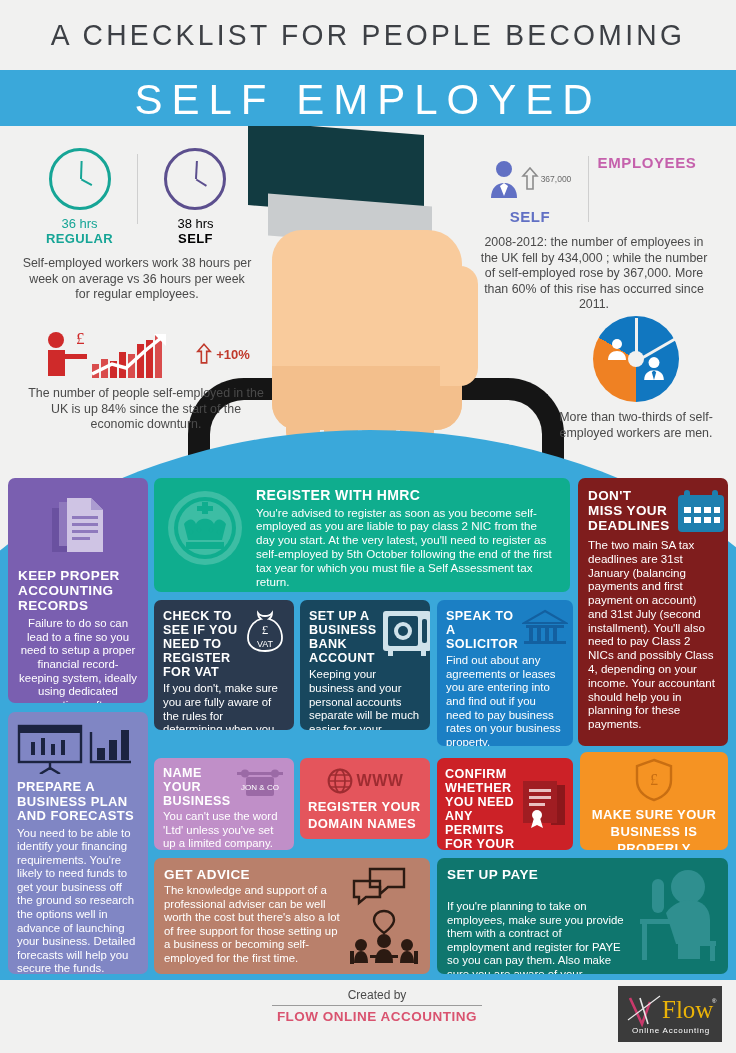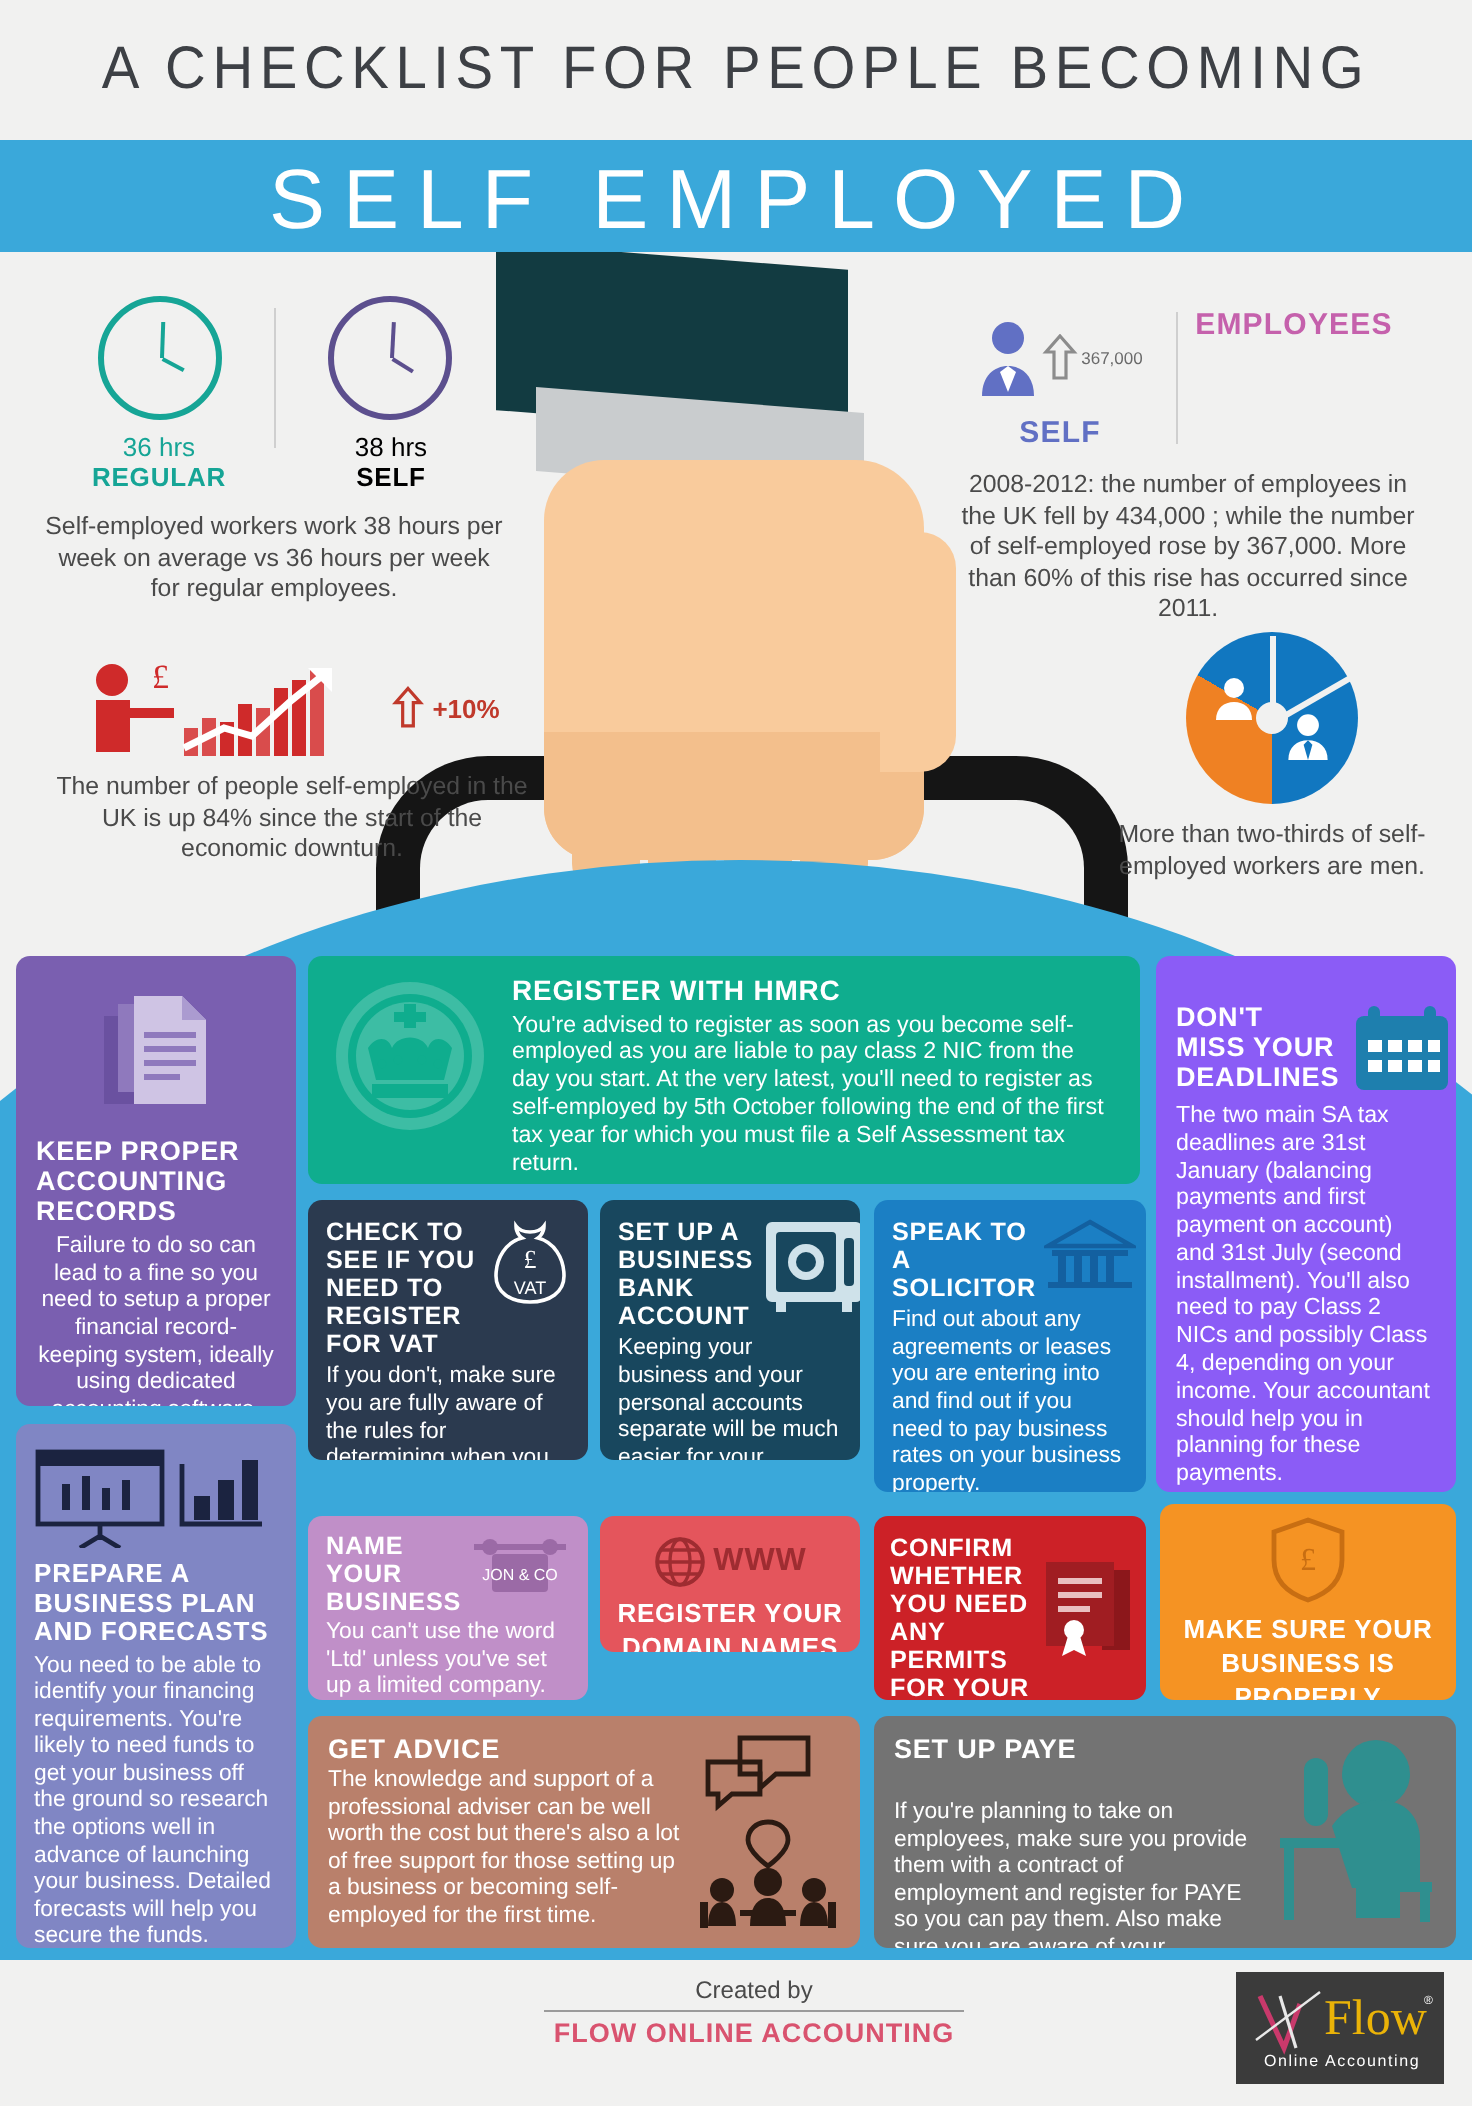--- a/index.html
+++ b/index.html
@@ -269,21 +269,21 @@
             <circle cx="53" cy="44" r="2.2"></circle>
         </g>
       </svg>
       <div style="flex:1">
         <div class="t" style="font-size:14px">REGISTER WITH HMRC</div>
         <div class="b" style="font-size:11.6px;margin-top:2px">You're advised to register as soon as you become self-employed as you are liable to pay class 2 NIC from the day you start. At the very latest, you'll need to register as self-employed by 5th October following the end of the first tax year for which you must file a Self Assessment tax return.</div>
       </div>
     </div>
   </div>
 
-  <div class="card" style="left:578px;top:478px;width:150px;height:268px;padding:23px 10px;background:#8b5cf6;">
+  <div class="card" style="left:578px;top:478px;width:150px;height:268px;padding:10px 10px;background:#7f1d1d;">
     <div style="display:flex;gap:6px;align-items:flex-start">
       <div class="t" style="font-size:13.5px;flex:1">DON'T MISS YOUR DEADLINES</div>
       <svg width="50" height="46" viewBox="0 0 50 46" style="flex:0 0 auto">
         <rect x="8" y="2" width="6" height="10" rx="3" fill="#1e7fae"></rect>
           <rect x="36" y="2" width="6" height="10" rx="3" fill="#1e7fae"></rect>
         <rect x="2" y="7" width="46" height="37" rx="4" fill="#1e7fae"></rect>
         <g fill="#fff">
             <rect x="8" y="19" width="7" height="6"></rect>
             <rect x="18" y="19" width="7" height="6"></rect>
             <rect x="28" y="19" width="7" height="6"></rect>
@@ -373,21 +373,21 @@
         <rect x="2" y="6" width="46" height="3" fill="#9b6aa6"></rect>
         <circle cx="10" cy="7.5" r="4" fill="#9b6aa6"></circle>
           <circle cx="40" cy="7.5" r="4" fill="#9b6aa6"></circle>
         <rect x="11" y="11" width="28" height="19" rx="2" fill="#9b6aa6"></rect>
         <text x="25" y="24" font-size="8" fill="#fff" text-anchor="middle" font-family="Liberation Sans Narrow, Liberation Sans, sans-serif">JON &amp; CO</text>
       </svg>
     </div>
     <div class="b" style="font-size:11.4px;margin-top:2px">You can't use the word 'Ltd' unless you've set up a limited company.</div>
   </div>
 
-  <div class="card" style="left:300px;top:758px;width:130px;height:68px;padding:10px 8px;background:#e4555c;text-align:center">
+  <div class="card" style="left:300px;top:758px;width:130px;height:81px;padding:10px 8px;background:#e4555c;text-align:left">
     <div style="display:flex;gap:4px;align-items:center;justify-content:center;margin-bottom:5px">
       <svg width="26" height="26" viewBox="0 0 26 26">
         <circle cx="13" cy="13" r="11.4" fill="none" stroke="#9e2c31" stroke-width="2"></circle>
         <ellipse cx="13" cy="13" rx="5" ry="11.4" fill="none" stroke="#9e2c31" stroke-width="1.7"></ellipse>
         <path d="M1.6 13h22.8M3.5 7h19M3.5 19h19" stroke="#9e2c31" stroke-width="1.7" fill="none"></path>
       </svg>
       <span style="color:#9e2c31;font-weight:bold;font-size:16px;letter-spacing:.5px;
            font-family:'Liberation Sans Narrow','Liberation Sans',sans-serif">WWW</span>
     </div>
     <div class="t" style="font-size:13px;line-height:1.3">REGISTER YOUR DOMAIN NAMES</div>
@@ -436,21 +436,21 @@
           <circle cx="59" cy="78" r="6"></circle>
             <path d="M52 96c0-8 3-12 7-12s7 4 7 12z"></path>
           <rect x="22" y="88" width="28" height="3"></rect>
           <rect x="2" y="84" width="4" height="13"></rect>
             <rect x="66" y="84" width="4" height="13"></rect>
         </g>
       </svg>
     </div>
   </div>
 
-  <div class="card" style="left:437px;top:858px;width:291px;height:116px;padding:9px 10px;background:#737373;">
+  <div class="card" style="left:437px;top:858px;width:291px;height:116px;padding:9px 10px;background:#0f766e;">
     <div style="display:flex;gap:6px;align-items:flex-start">
       <div style="flex:1">
         <div class="t" style="font-size:13.5px">SET UP PAYE</div>
         <div class="b" style="font-size:11.4px;margin-top:18px">If you're planning to take on employees, make sure you provide them with a contract of employment and register for PAYE so you can pay them. Also make sure you are aware of your responsibilities as an employer.</div>
       </div>
       <svg width="86" height="96" viewBox="0 0 86 96" style="flex:0 0 auto">
         <circle cx="56" cy="20" r="17" fill="#2f8f8f"></circle>
         <path d="M34 46c6-9 16-13 24-13 12 0 20 8 20 20v24H44z" fill="#2f8f8f"></path>
         <path d="M46 58h22v34H46z" fill="#2f8f8f"></path>
         <rect x="20" y="12" width="12" height="34" rx="6" fill="#2f8f8f"></rect>

